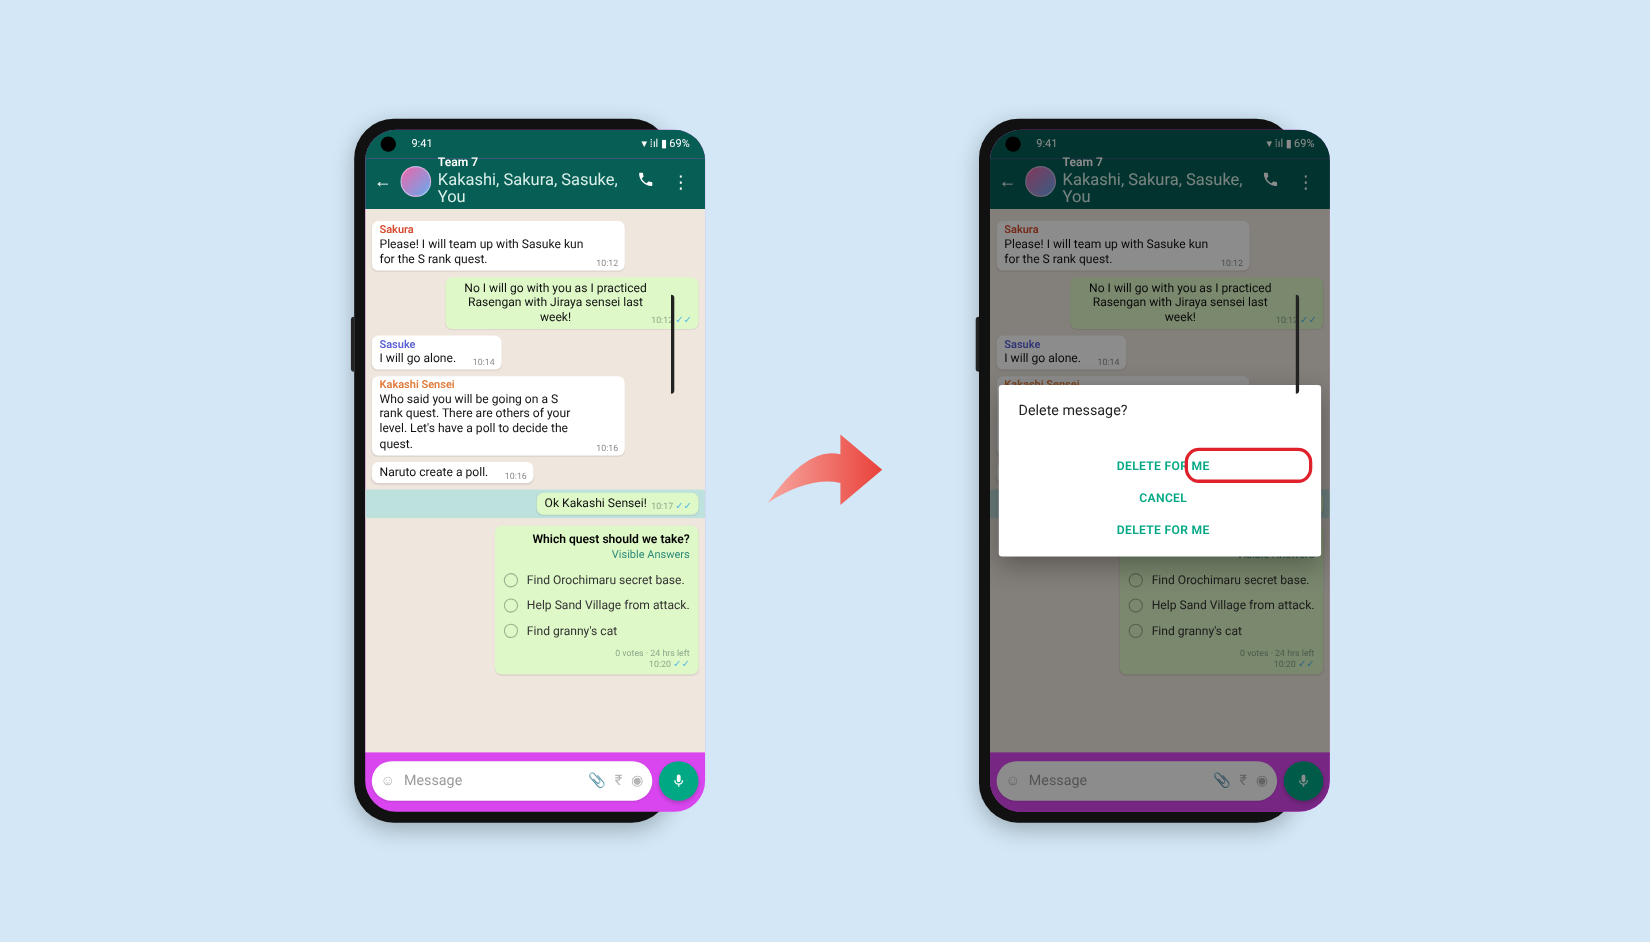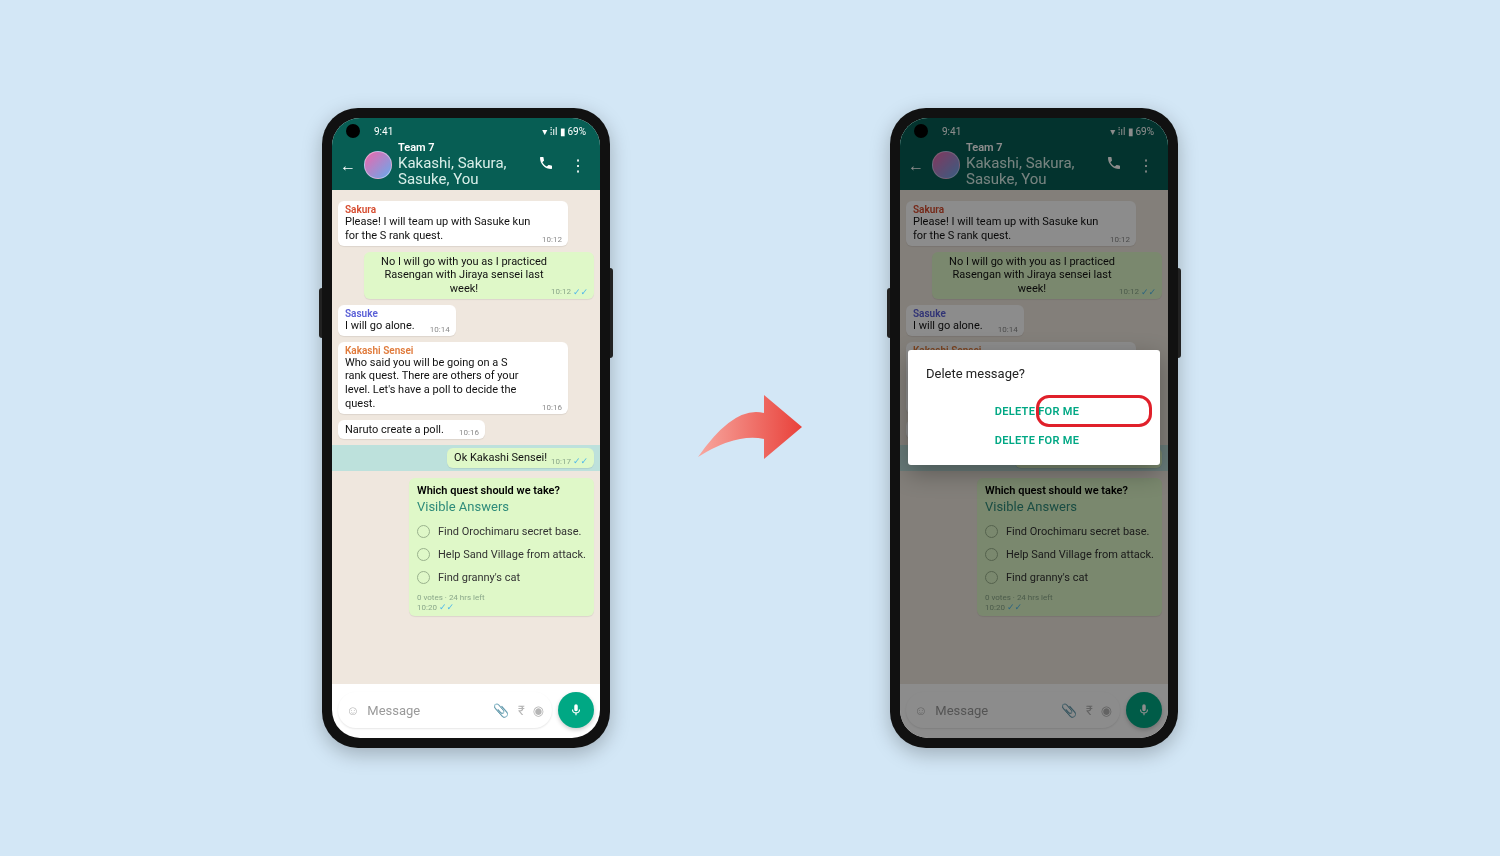--- a/index.html
+++ b/index.html
@@ -7,21 +7,21 @@
   .phone-wrap { position: relative; }
   .phone {
     width: 288px; height: 640px;
     background: #111; border-radius: 36px;
     padding: 10px; position: relative;
     box-shadow: 0 6px 20px rgba(0,0,0,.25);
   }
   .phone::before { content:""; position:absolute; left:-3px; top:180px; width:3px; height:50px; background:#222; border-radius:3px 0 0 3px; }
   .phone::after  { content:""; position:absolute; right:-3px; top:160px; width:3px; height:90px; background:#222; border-radius:0 3px 3px 0; }
   .screen {
-    width: 268px; height: 620px; background: #ffffff; border-radius: 28px; overflow: hidden; position: relative;
+    width: 309px; height: 620px; background: #d946ef; border-radius: 28px; overflow: hidden; position: relative;
   }
   .statusbar {
     height: 26px; background: #075e54; color: #fff; display: flex; align-items: center; justify-content: space-between; padding: 0 14px; font-size: 10px;
   }
   .statusbar .cam { width: 14px; height: 14px; background: #000; border-radius: 50%; margin-right: 8px; }
   .status-left { display:flex; align-items:center; gap:6px; }
   .status-right { display:flex; align-items:center; gap:2px; }
   .appbar {
     height: 46px; background: #075e54; color:#fff; display:flex; align-items:center; padding: 0 6px 4px 6px; gap:6px;
   }
@@ -40,40 +40,40 @@
   .msg .sender { font-size:10px; font-weight:600; }
   .msg .text { font-size:11px; color:#111; line-height:1.25; padding-right: 30px; }
   .msg .time { font-size:8px; color:#8a8a8a; position:absolute; right:6px; bottom:2px; display:flex; gap:2px; align-items:center; }
   .msg.in { float:left; }
   .msg.out { float:right; background:#dff8c8;text-align:center; }
   .msg.out .time { color:#8aa78a; }
   .dblcheck { color:#4db7ea; font-size:9px; }
   .clr { clear:both; }
   .selected-banner { clear:both; background:#bde1dc; margin:3px -6px; }
   .selected-banner .msg.out { margin:3px 6px; }
-  .poll { clear:both; margin:4px 0 0 0; background:#dff8c8; border-radius:6px; padding:6px 8px 4px 8px; box-shadow:0 1px 1px rgba(0,0,0,.08); font-size:11px; position:relative; max-width: 240px; float:right; }
+  .poll { clear:both; margin:4px 0 0 0; background:#dff8c8; border-radius:6px; padding:6px 8px 4px 8px; box-shadow:0 1px 1px rgba(0,0,0,.08); font-size:11px; position:relative; max-width: 240px; float:right;text-align:right; }
   .poll .pq { font-weight:600; margin-bottom:2px; }
-  .poll .pv { font-size:13px; color:#2e8b7a; margin-bottom:6px; }
+  .poll .pv { font-size:10px; color:#2e8b7a; margin-bottom:6px; }
   .poll .opt { display:flex; align-items:center; gap:8px; padding:5px 0; color:#333; }
   .poll .opt .radio { width:13px; height:13px; border:1.5px solid #9ab28d; border-radius:50%; flex:0 0 auto; }
   .poll .footer { font-size:8px; color:#8aa78a; display:flex; justify-content:space-between; margin-top:4px;flex-direction:column; }
   .inputbar {
     position:absolute; bottom:8px; left:6px; right:6px; height:40px; display:flex; gap:6px; align-items:center;
   }
   .inputbox { flex:1; background:#fff; border-radius:20px; height:36px; display:flex; align-items:center; padding:0 8px; gap:8px; color:#9a9a9a; box-shadow:0 1px 2px rgba(0,0,0,.1); }
   .inputbox .ph { flex:1; font-size:13px; color:#9a9a9a; }
   .inputbox .ic { font-size:13px; color:#b5b5b5; }
   .fab { width:36px; height:36px; border-radius:50%; background:#00a884; display:flex; align-items:center; justify-content:center; color:#fff; font-size:15px; box-shadow:0 2px 4px rgba(0,0,0,.2); }
 
   .overlay { position:absolute; inset:0; background:rgba(0,0,0,.45); border-radius:28px; }
   .dialog {
     position:absolute; left:8px; right:8px; top:232px; background:#fff; border-radius:3px; padding:16px 12px 10px 18px;
     box-shadow: 0 8px 24px rgba(0,0,0,.3);
   }
-  .dialog .dtitle { font-size:13px; color:#222; margin-bottom:16px; }
+  .dialog .dtitle { font-size:13px; color:#222; margin-bottom:28px; }
   .dialog .dbtn { display:block; text-align:center; font-size:11px; font-weight:600; color:#00a884; padding:8px 6px; letter-spacing:.3px; }
   .dialog .highlight { position:relative; }
   .dialog .highlight::after {
     content:""; position:absolute; right:-4px; top:-2px; width:110px; height:26px; border:3px solid #e0202a; border-radius:13px;
   }
 
   .arrow-wrap { width:120px; height:120px; display:flex; align-items:center; justify-content:center; }
   .arrow-svg { width:120px; height:90px; }
 
   .sender-sakura { color:#d64b2e; }
@@ -321,18 +321,19 @@
           <svg width="14" height="14" viewBox="0 0 24 24" fill="#fff">
               <path d="M12 14a3 3 0 0 0 3-3V5a3 3 0 0 0-6 0v6a3 3 0 0 0 3 3zm5-3a5 5 0 0 1-10 0H5a7 7 0 0 0 6 6.9V21h2v-3.1A7 7 0 0 0 19 11h-2z"></path>
             </svg>
         </div>
       </div>
 
       <div class="overlay"></div>
       <div class="dialog">
         <div class="dtitle">Delete message?</div>
         <span class="dbtn highlight">DELETE FOR ME</span>
+        <span class="dbtn">CANCEL</span>
         <span class="dbtn">DELETE FOR ME</span>
       </div>
 
     </div>
   </div>
 </div>
 
 </body></html>

